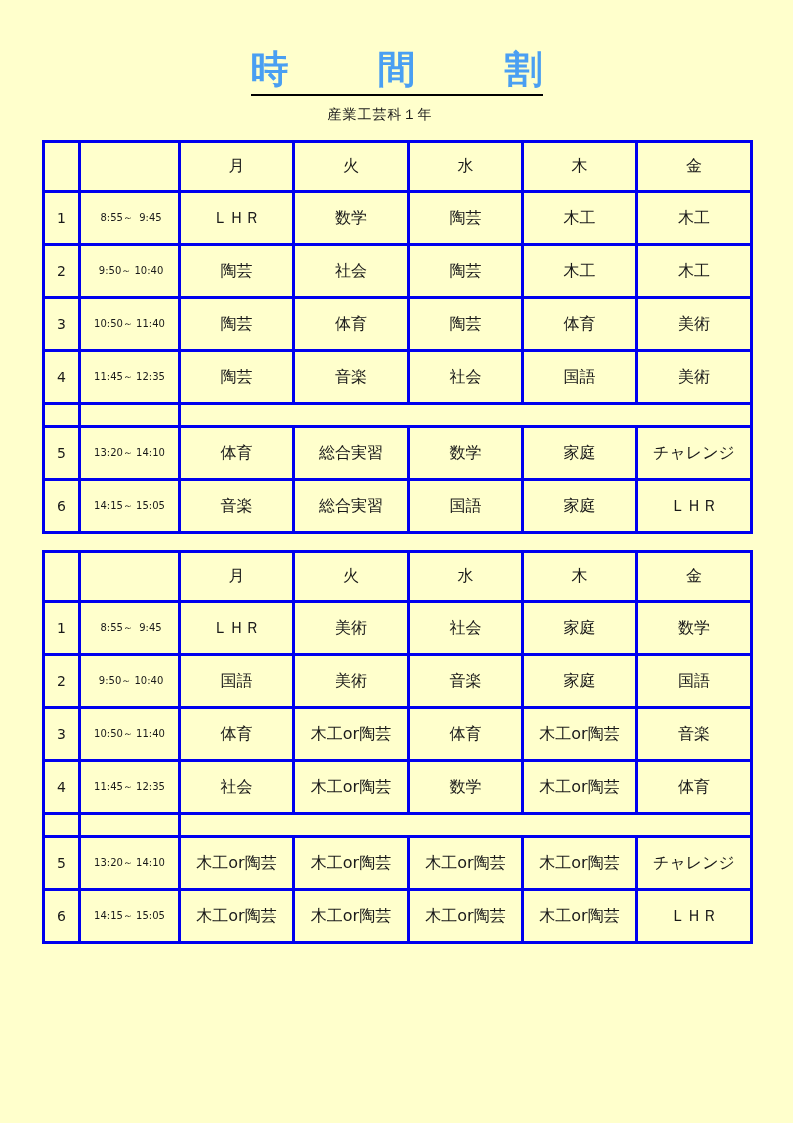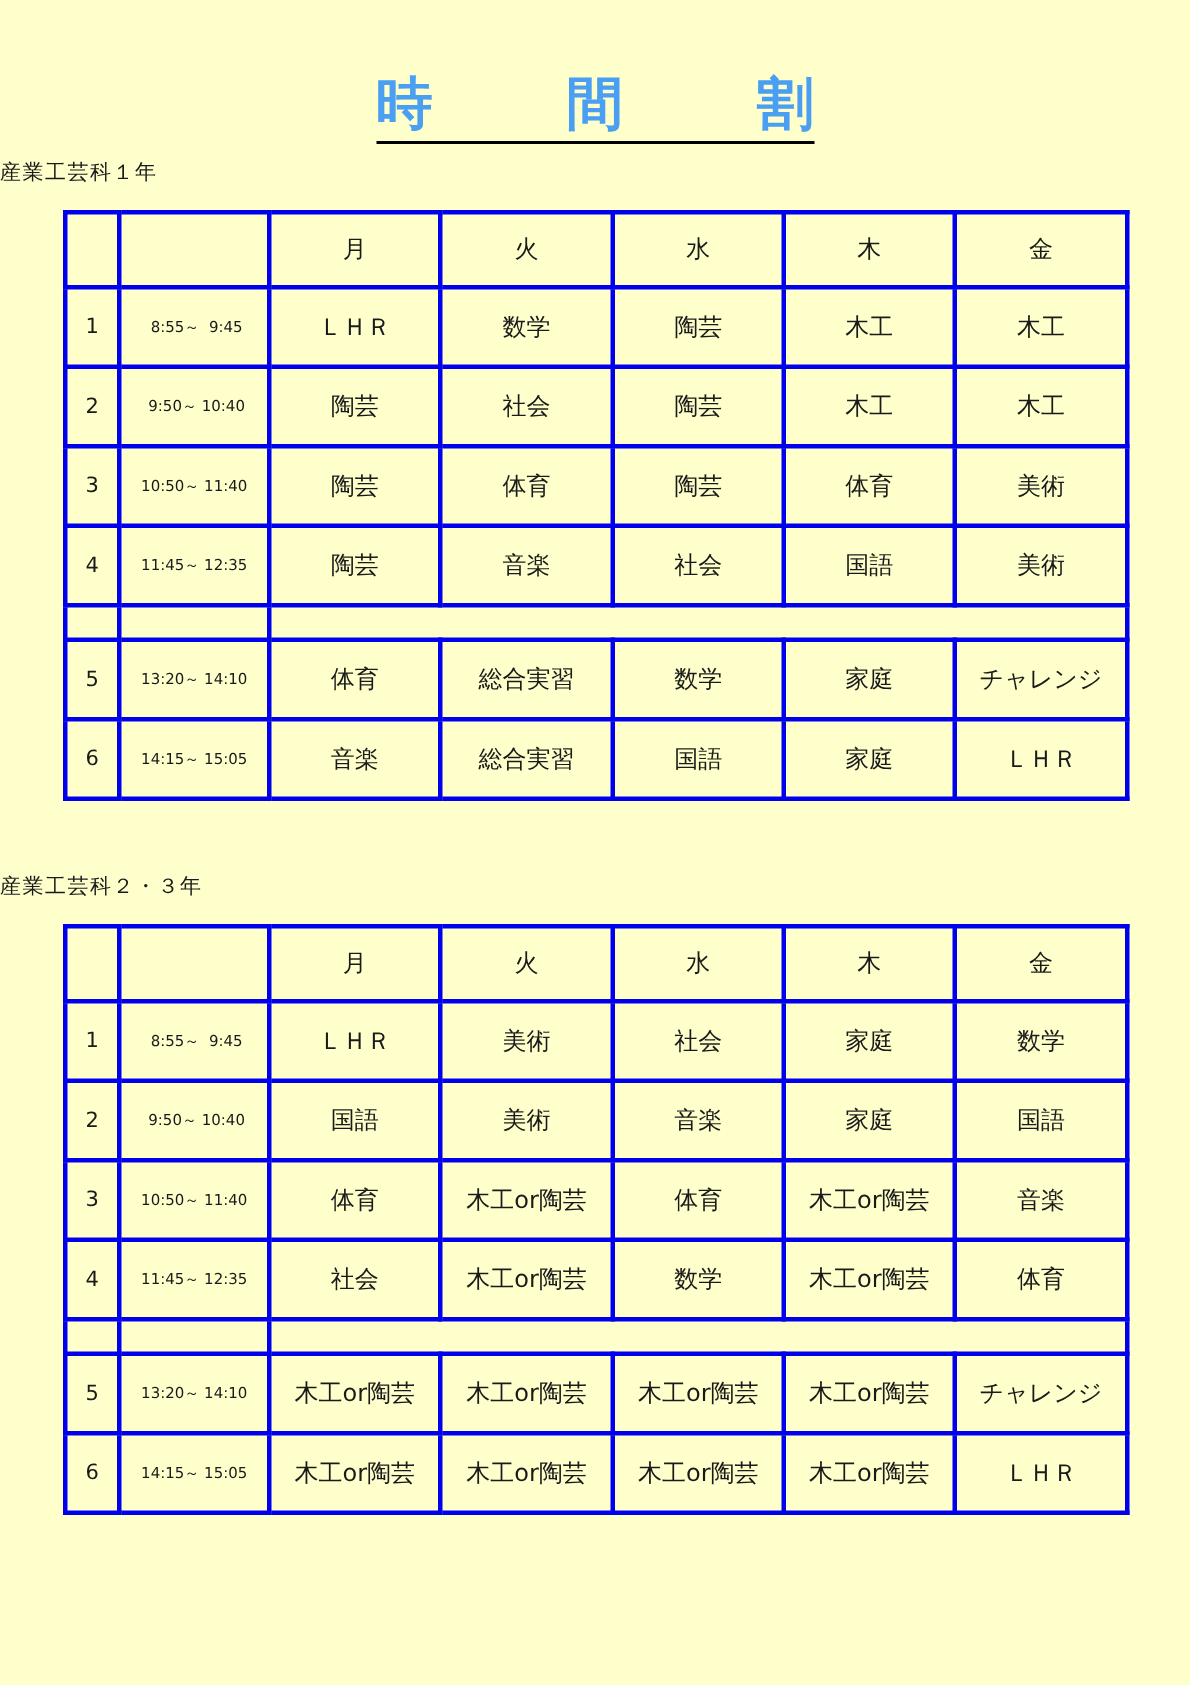--- a/index.html
+++ b/index.html
@@ -23,21 +23,21 @@
   }
   .title-char {
     font-size: 38px;
     line-height: 1;
     font-weight: bold;
     color: #4a9ff2;
   }
 
   
   .caption {
-    text-align: left;
+    text-align: center;
     font-size: 14px;
     padding-right: 33px;
     margin-top: 10px;
     letter-spacing: 1px;
     font-family: Liberation Serif, serif;
   }
   .caption.c2 { margin-top: 48px; }
 
   
   table.tt {
@@ -147,21 +147,20 @@
       <td class="time">14:15～ 15:05</td>
       <td>音楽</td>
       <td>総合実習</td>
       <td>国語</td>
       <td>家庭</td>
       <td>ＬＨＲ</td>
     </tr>
     </tbody>
   </table>
 
-  <div class="caption c2">産業工芸科２・３年</div>
 
   <table class="tt">
     <colgroup>
       <col style="width:36px">
         <col style="width:100px">
       <col style="width:114px">
         <col style="width:115px">
         <col style="width:114px">
         <col style="width:114px">
         <col style="width:115px">

